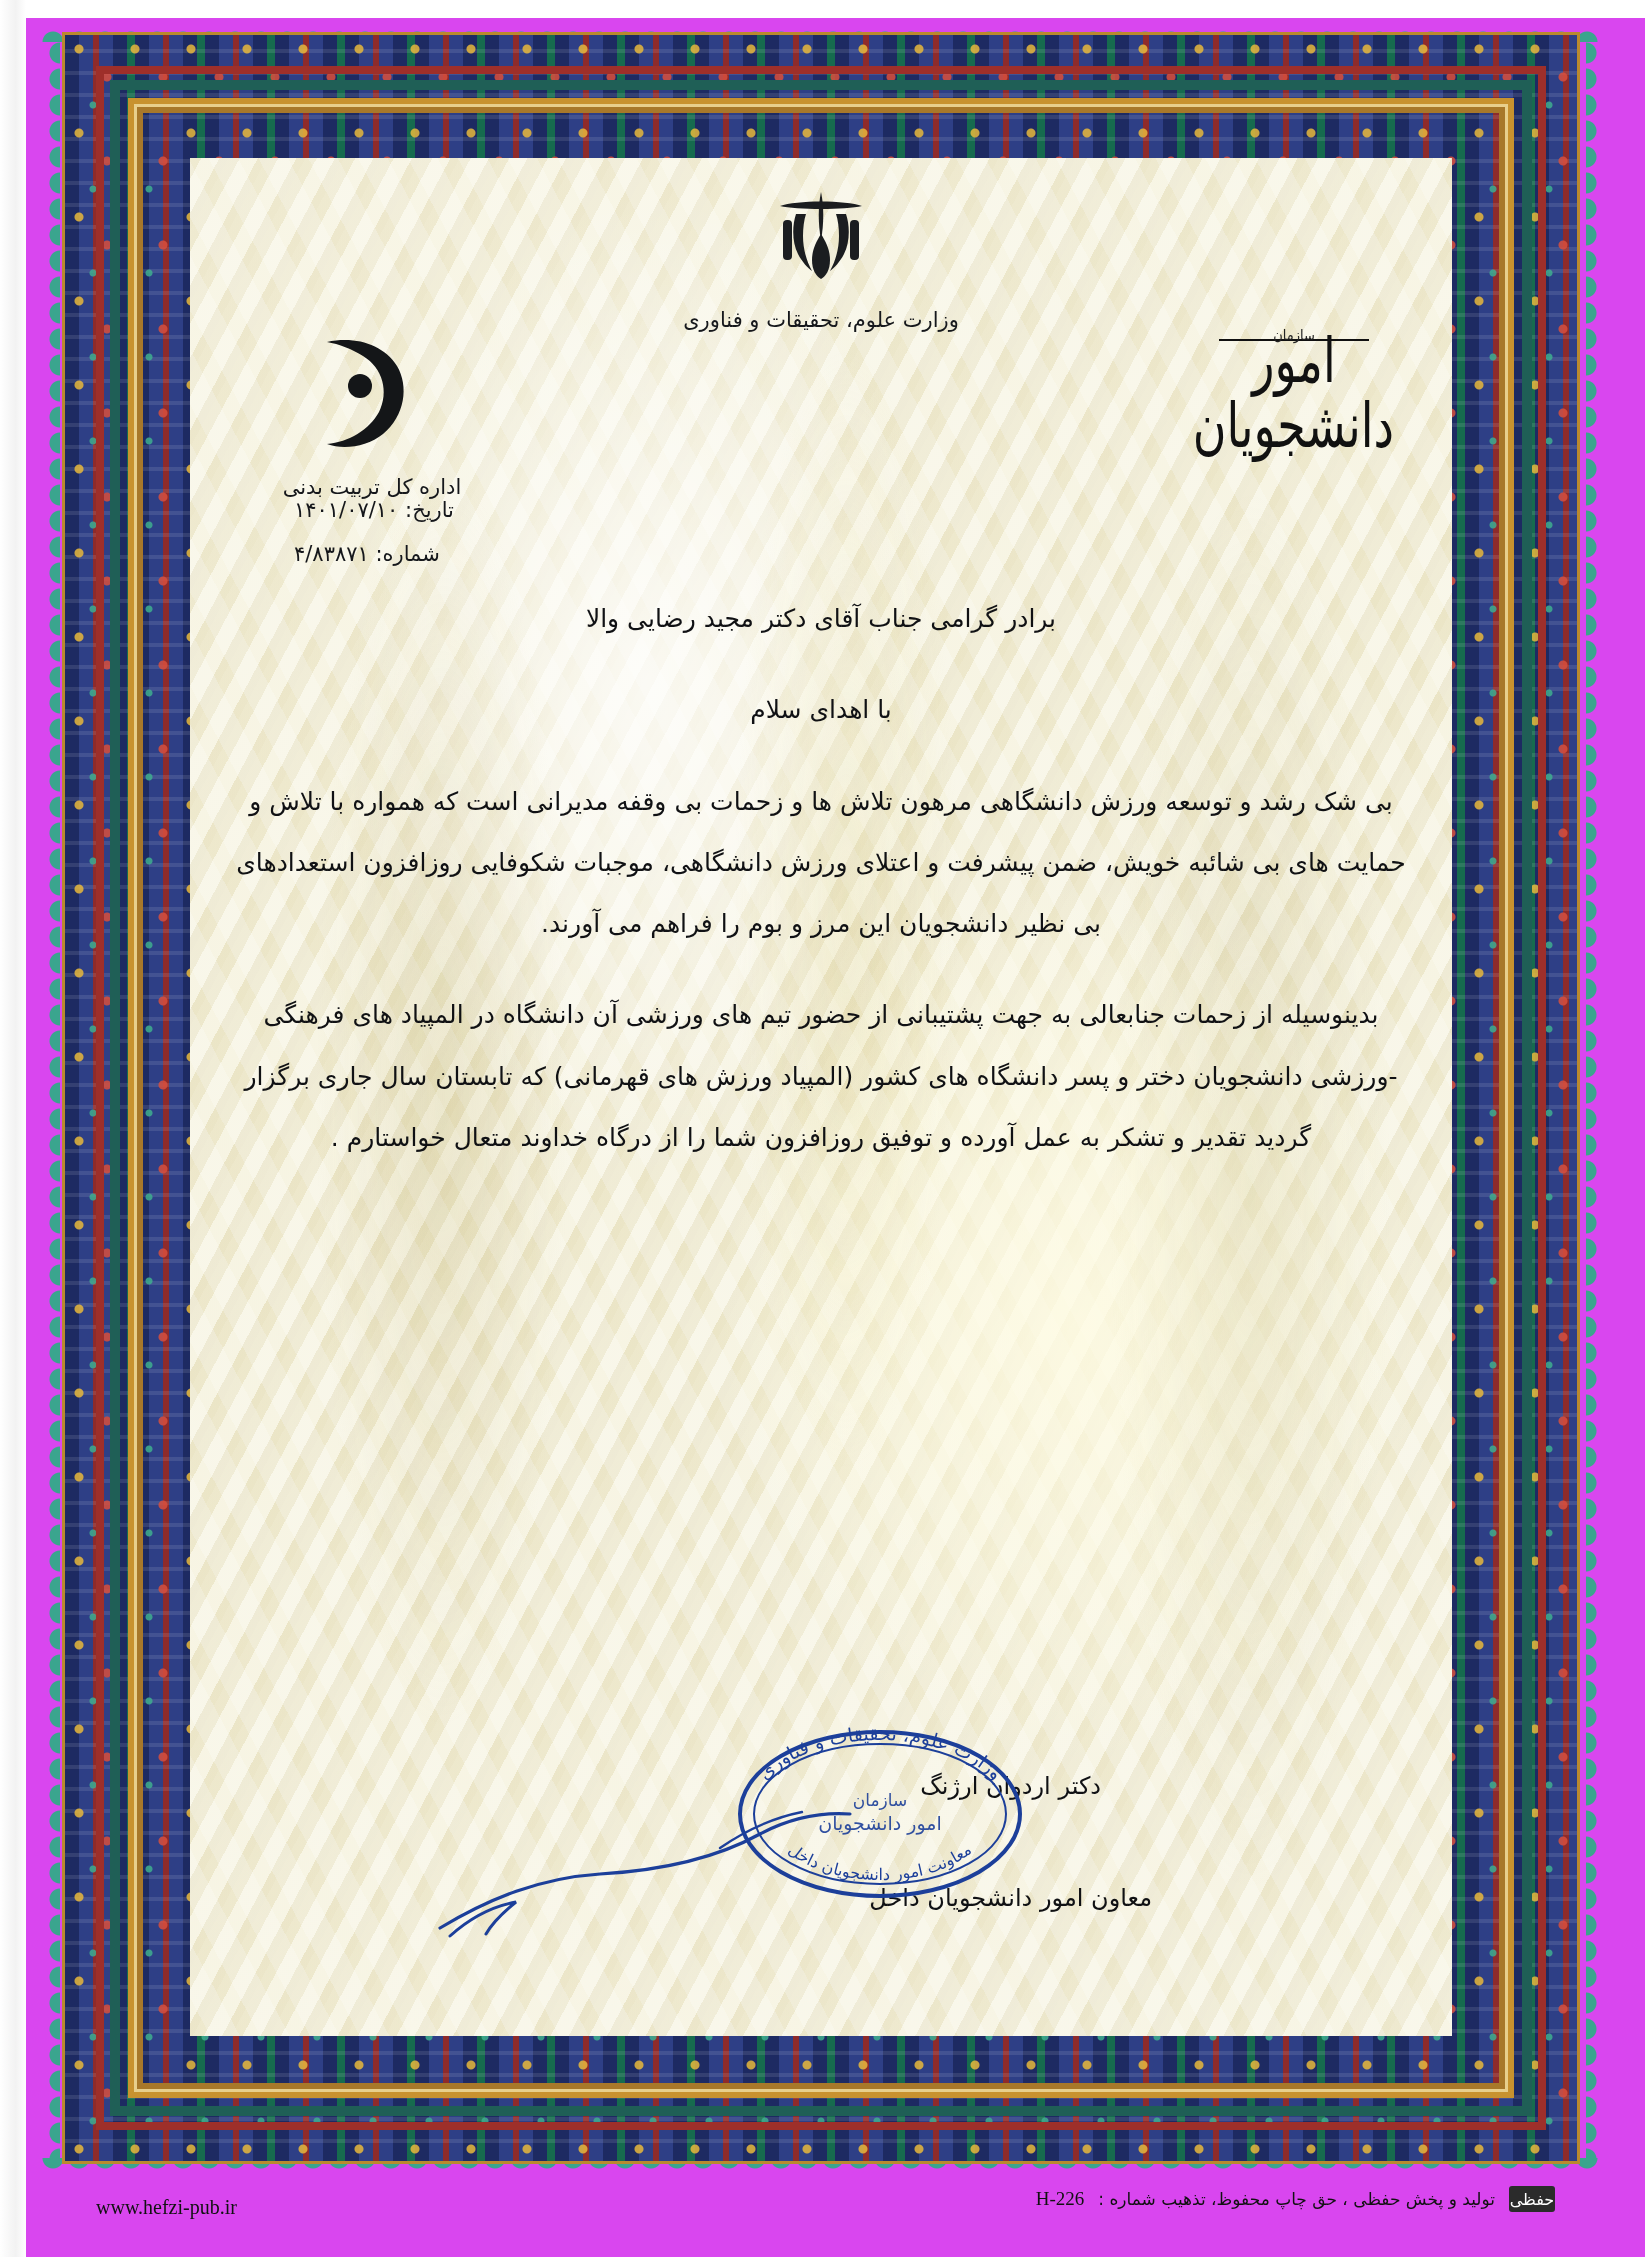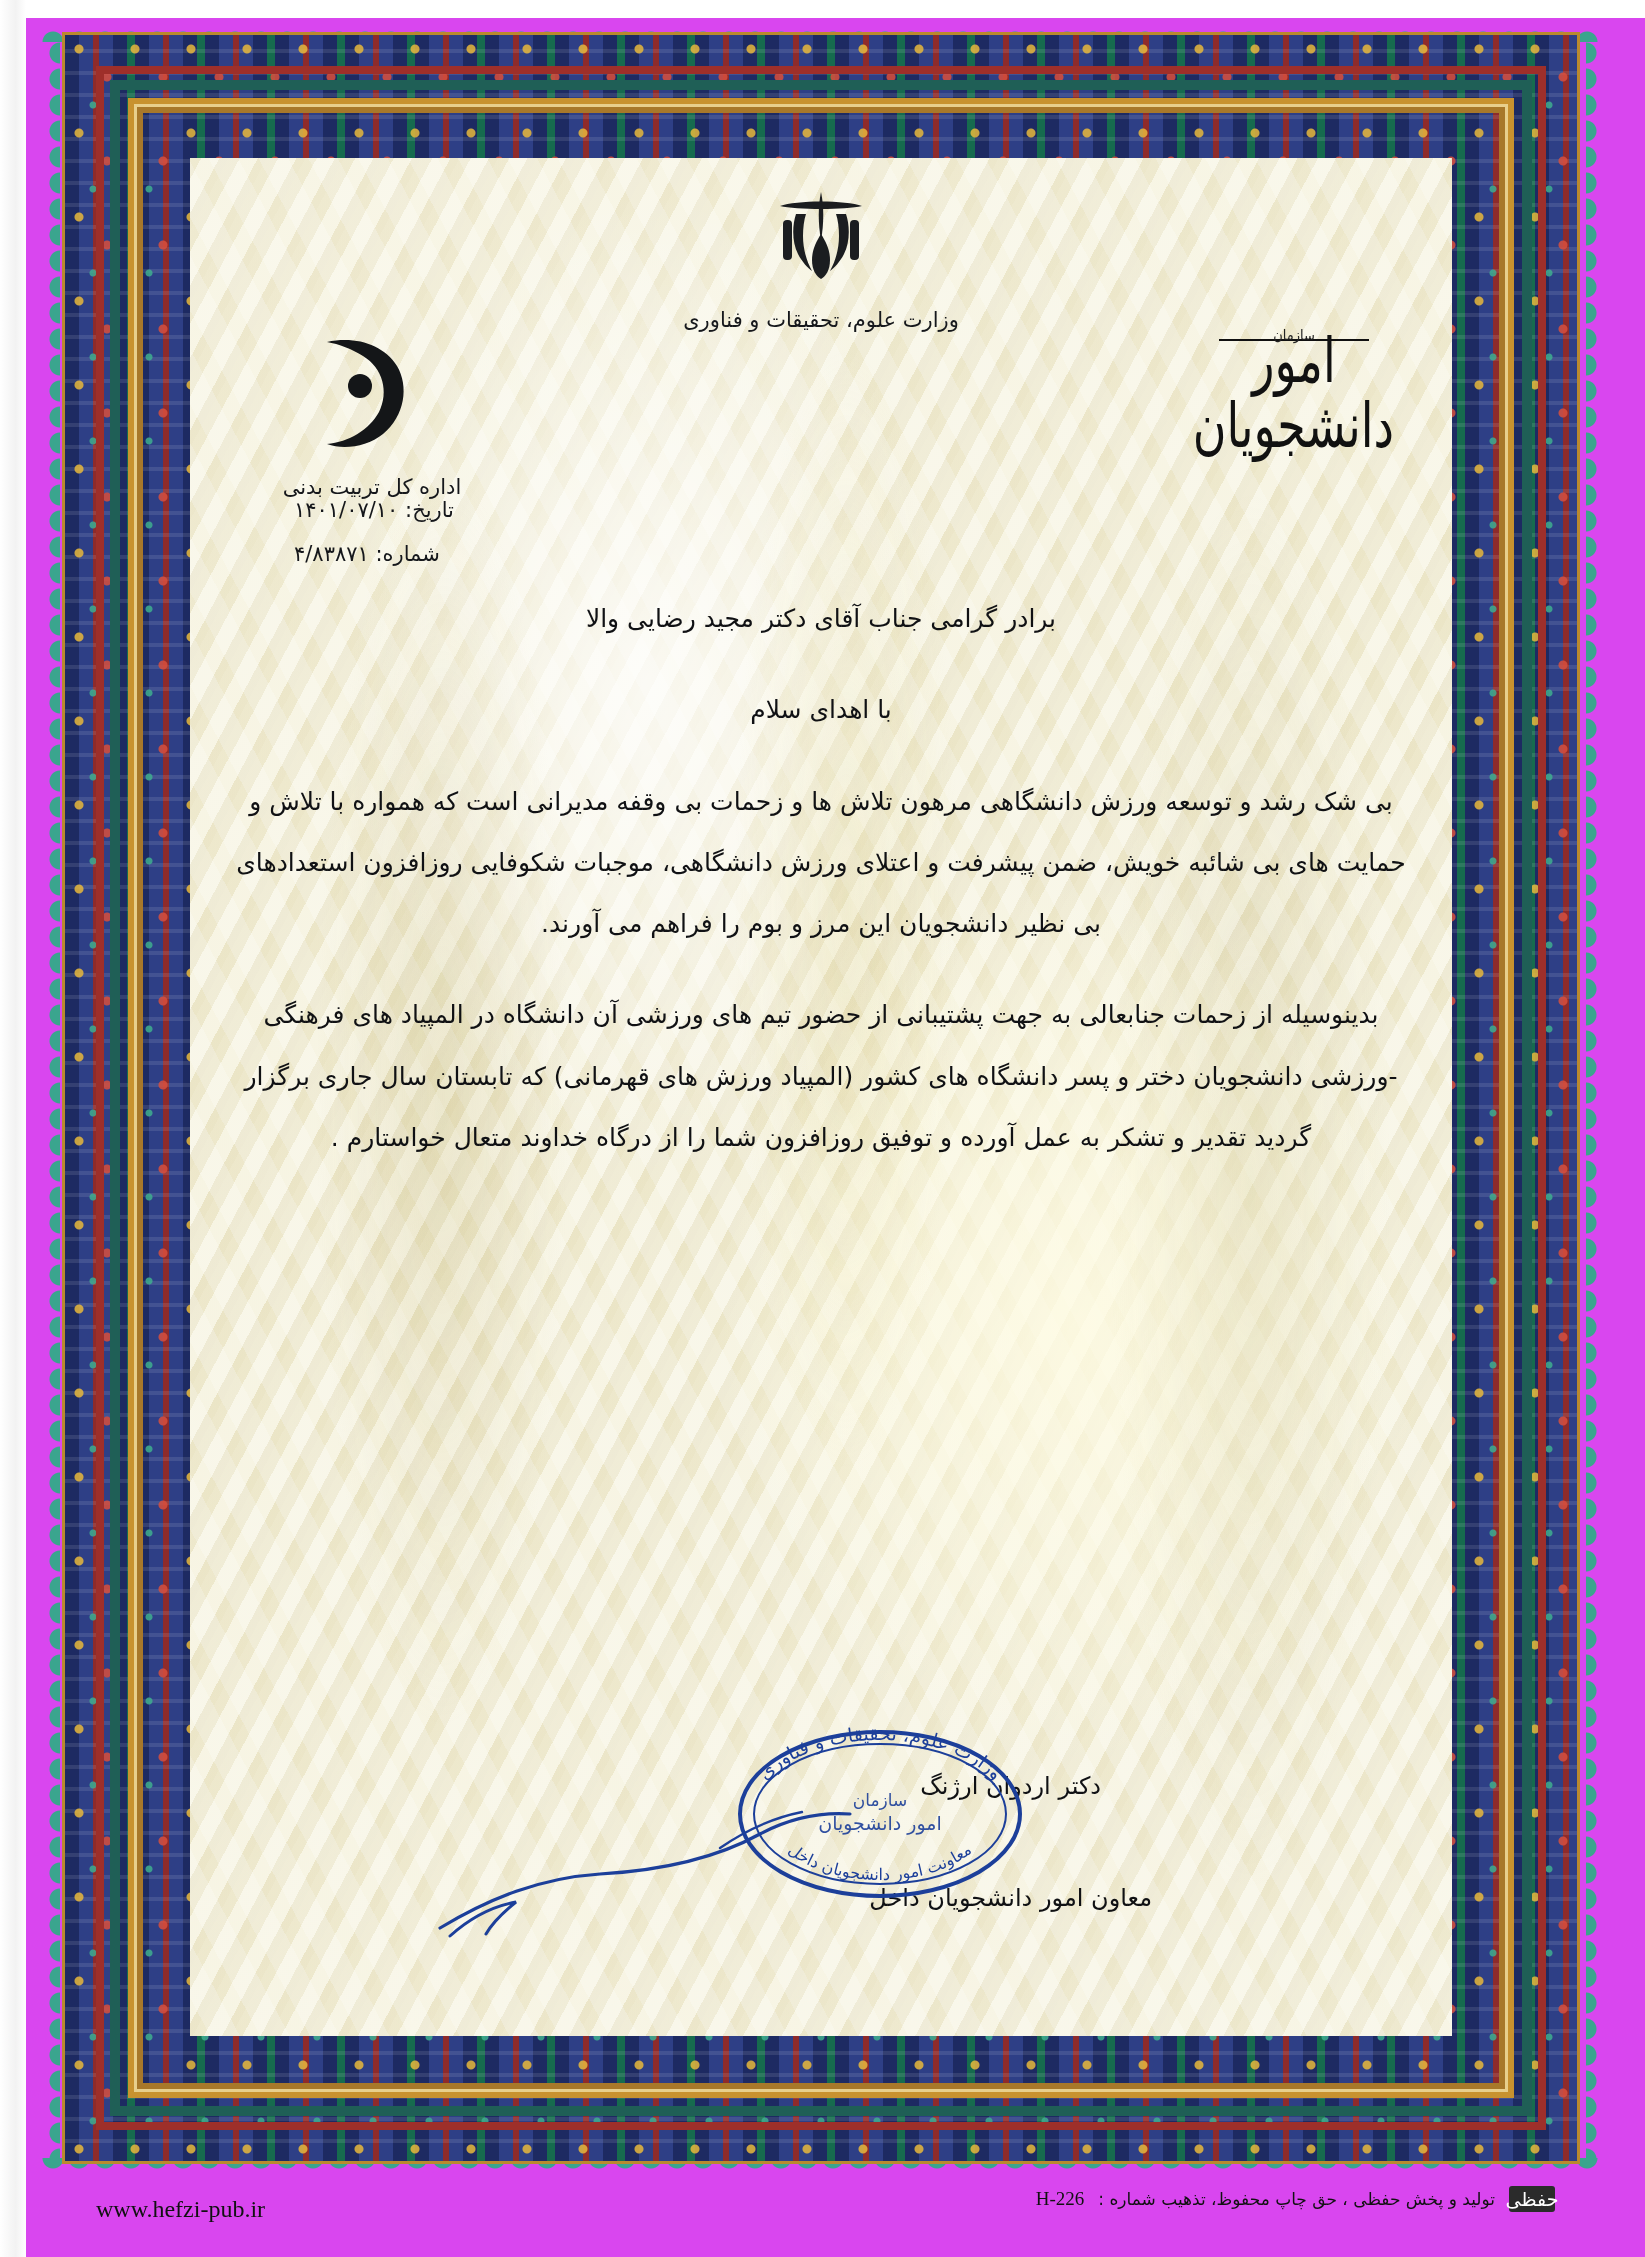--- a/index.html
+++ b/index.html
@@ -273,21 +273,21 @@
     height: 190px;
     pointer-events: none;
   }
 
   
   .footer-left {
     position: absolute;
     left: 96px;
     top: 2196px;
     font-family: "Liberation Serif", serif;
-    font-size: 24px;
+    font-size: 20px;
     color: #111;
   }
   .footer-right {
     position: absolute;
     right: 90px;
     top: 2186px;
     display: flex;
     align-items: center;
     gap: 14px;
     direction: rtl;
@@ -296,21 +296,21 @@
   }
   .footer-right .code {
     font-family: "Liberation Serif", serif;
     font-size: 19px;
   }
   .footer-badge {
     width: 46px;
     height: 26px;
     background: #2b2b2b;
     color: #fff;
-    font-size: 19px;
+    font-size: 16px;
     display: flex;
     align-items: center;
     justify-content: center;
     border-radius: 3px;
   }
 
   
   .scan-edge-left {
     position: absolute;
     left: 0; top: 0; width: 26px; height: 2257px;

